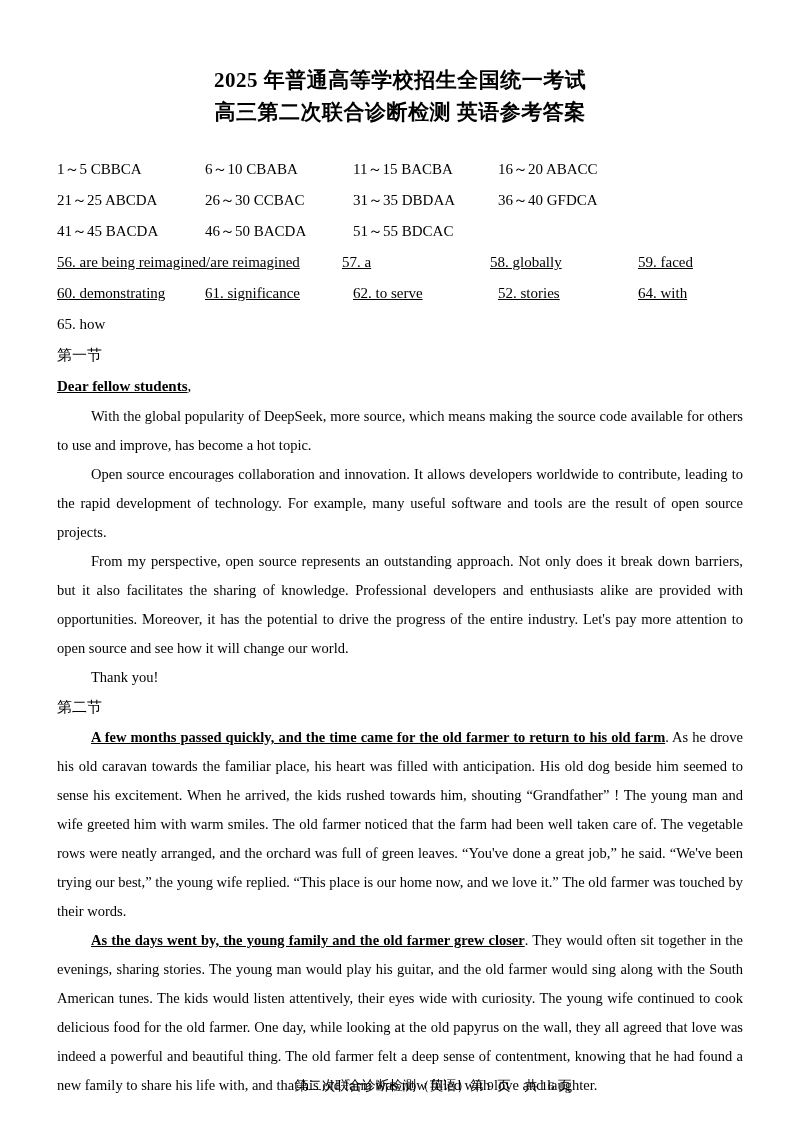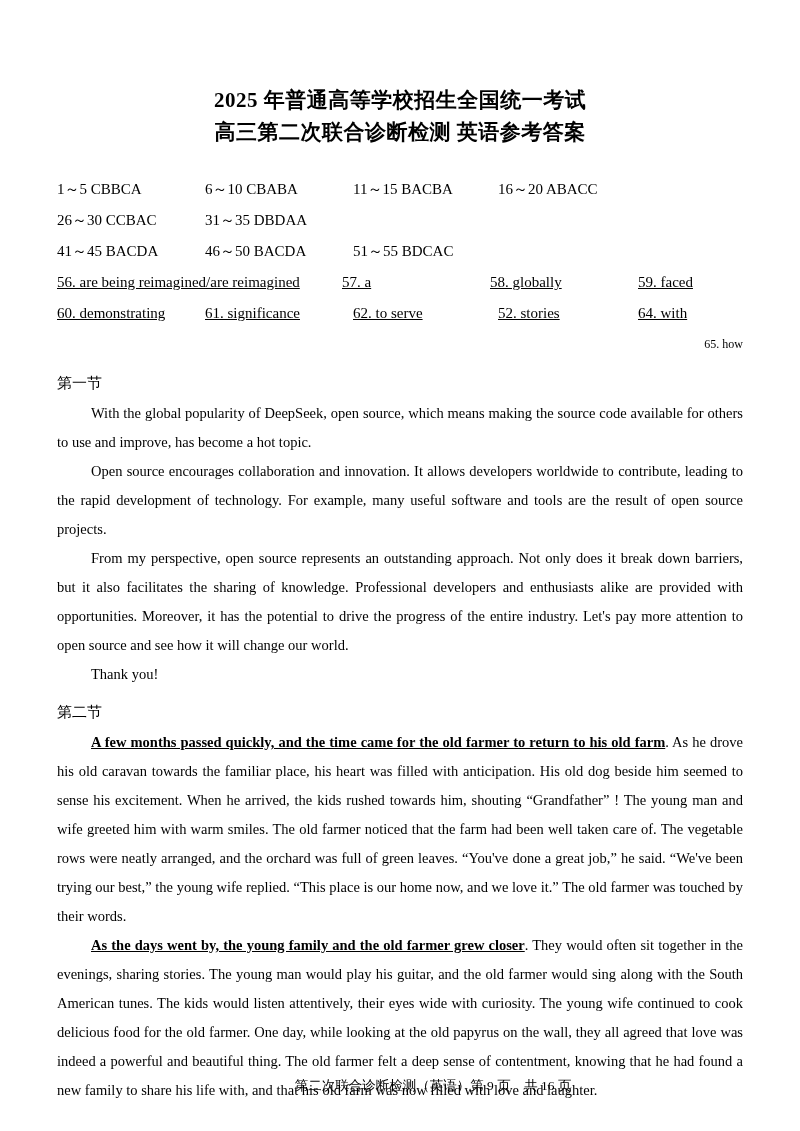--- a/index.html
+++ b/index.html
@@ -17,21 +17,21 @@
   }
   .page {
     width: 800px;
     height: 1131px;
     box-sizing: border-box;
     padding: 60px 57px 20px 57px;
     position: relative;
   }
   .title-block {
     text-align: center;
-    margin-top: 24px;
+    margin-top: 4px;
     margin-bottom: 26px;
   }
   .title-line {
     font-weight: bold;
     font-size: 21px;
     line-height: 32px;
     letter-spacing: 0.5px;
   }
   .answers-grid {
     margin-top: 14px;
@@ -56,30 +56,28 @@
     font-size: 15px;
     line-height: 31px;
     text-decoration: underline;
   }
   .f1 { width: 285px; }
   .f2 { width: 148px; }
   .f3 { width: 148px; }
   .f4 { width: 100px; }
 
   .single-row {
-    font-size: 12px;
+    font-size: 15px;
     line-height: 31px;
-    text-align: right;
   }
 
   .section-label {
     font-size: 15px;
     line-height: 31px;
     font-family: "Liberation Serif", "DejaVu Serif", serif;
-    margin-top: 8px;
   }
   .bold-u {
     font-weight: bold;
     text-decoration: underline;
   }
   p.para {
     margin: 0;
     font-size: 14.5px;
     line-height: 29px;
     text-align: justify;
@@ -107,22 +105,24 @@
   </div>
 
   <div class="answers-grid">
     <div class="ans-row">
       <span class="ans-cell w1">1～5 CBBCA</span>
       <span class="ans-cell w2">6～10 CBABA</span>
       <span class="ans-cell w3">11～15 BACBA</span>
       <span class="ans-cell w4">16～20 ABACC</span>
     </div>
     <div class="ans-row">
+      <span class="ans-cell w1">21～25 ABCDA</span>
       <span class="ans-cell w2">26～30 CCBAC</span>
       <span class="ans-cell w3">31～35 DBDAA</span>
+      <span class="ans-cell w4">36～40 GFDCA</span>
     </div>
     <div class="ans-row">
       <span class="ans-cell w1">41～45 BACDA</span>
       <span class="ans-cell w2">46～50 BACDA</span>
       <span class="ans-cell w3">51～55 BDCAC</span>
       <span class="ans-cell w4"></span>
     </div>
 
     <div class="fill-row">
       <span class="ans-cell f1">56. are being reimagined/are reimagined</span>
@@ -135,22 +135,23 @@
       <span class="ans-cell w2">61. significance</span>
       <span class="ans-cell w3">62. to serve</span>
       <span class="ans-cell w4">52. stories</span>
       <span class="ans-cell">64. with</span>
     </div>
     <div class="single-row">65. how</div>
   </div>
 
   <div class="section-label">第一节</div>
 
+  <div class="single-row"><span class="bold-u">Dear fellow students</span><span>,</span></div>
 
-  <p class="para">With the global popularity of DeepSeek, open source, which means making the source code available for others to use and improve, has become a hot topic.</p>
+  <p class="para">With the global popularity of DeepSeek, more source, which means making the source code available for others to use and improve, has become a hot topic.</p>
   <p class="para">Open source encourages collaboration and innovation. It allows developers worldwide to contribute, leading to the rapid development of technology. For example, many useful software and tools are the result of open source projects.</p>
   <p class="para">From my perspective, open source represents an outstanding approach. Not only does it break down barriers, but it also facilitates the sharing of knowledge. Professional developers and enthusiasts alike are provided with opportunities. Moreover, it has the potential to drive the progress of the entire industry. Let's pay more attention to open source and see how it will change our world.</p>
   <p class="para">Thank you!</p>
 
   <div class="section-label">第二节</div>
 
   <p class="para"><span class="bold-u">A few months passed quickly, and the time came for the old farmer to return to his old farm</span><span>. As he drove his old caravan towards the familiar place, his heart was filled with anticipation. His old dog beside him seemed to sense his excitement. When he arrived, the kids rushed towards him, shouting “Grandfather” ! The young man and wife greeted him with warm smiles. The old farmer noticed that the farm had been well taken care of. The vegetable rows were neatly arranged, and the orchard was full of green leaves. “You've done a great job,” he said. “We've been trying our best,” the young wife replied. “This place is our home now, and we love it.” The old farmer was touched by their words.</span></p>
 
   <p class="para"><span class="bold-u">As the days went by, the young family and the old farmer grew closer</span><span>. They would often sit together in the evenings, sharing stories. The young man would play his guitar, and the old farmer would sing along with the South American tunes. The kids would listen attentively, their eyes wide with curiosity. The young wife continued to cook delicious food for the old farmer. One day, while looking at the old papyrus on the wall, they all agreed that love was indeed a powerful and beautiful thing. The old farmer felt a deep sense of contentment, knowing that he had found a new family to share his life with, and that his old farm was now filled with love and laughter.</span></p>
 

